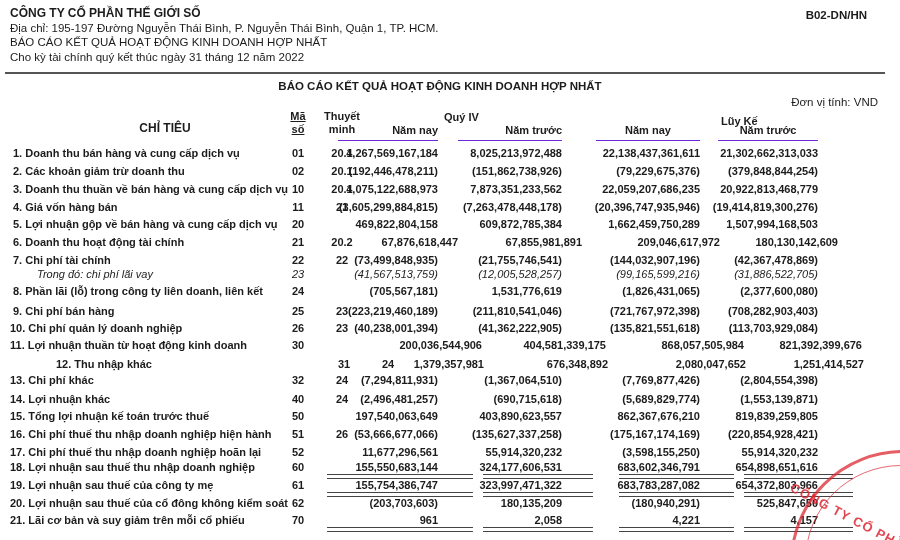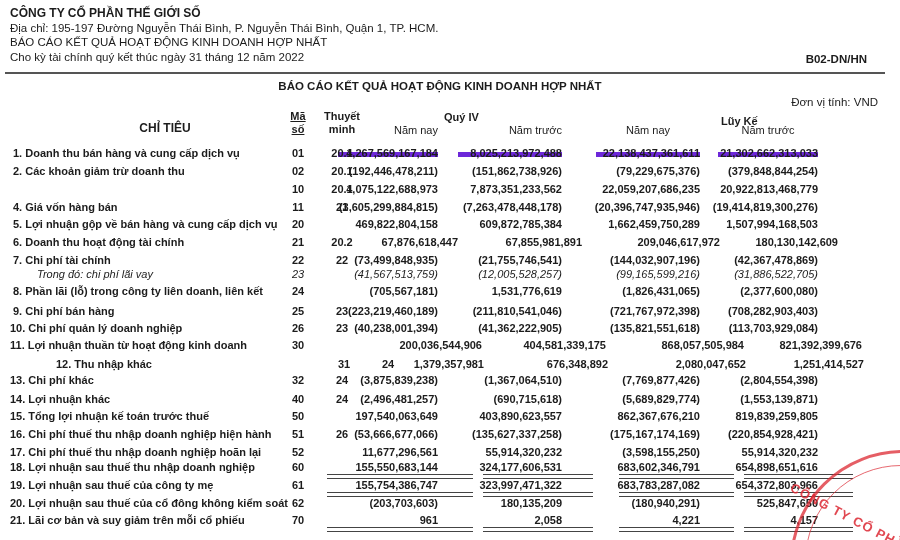--- a/index.html
+++ b/index.html
@@ -3,28 +3,28 @@
 <meta charset="utf-8">
 <style>
   html, body { margin:0; padding:0; }
   body {
     width:900px; height:540px; overflow:hidden; position:relative;
     background:#ffffff; color:#1c1c1c;
     font-family:"Liberation Sans", sans-serif;
   }
   .hdr { position:absolute; left:10px; top:6px; font-size:11.5px; line-height:14.5px; }
   .hdr .company { font-weight:bold; font-size:12px; }
-  .code { position:absolute; right:33px; top:9px; font-weight:bold; font-size:11.5px;margin-top:44px; }
+  .code { position:absolute; right:33px; top:9px; font-weight:bold; font-size:11.5px; }
   .rule { position:absolute; left:5px; right:15px; top:72px; height:0; border-top:2px solid #555; }
   .title { position:absolute; left:0; width:880px; top:80px; text-align:center; font-weight:bold; font-size:11.5px; }
   .unit { position:absolute; right:22px; top:96px; font-size:11.5px; }
 
   .colhead { position:absolute; font-weight:bold; font-size:11px; text-align:center; line-height:13px; }
   .grp { position:absolute; font-weight:bold; font-size:11px; }
-  .sub { position:absolute; font-weight:normal; font-size:11px; text-align:right; border-bottom:5px solid #6d28d9; padding-bottom:16px; }
+  .sub { position:absolute; font-weight:bold; font-size:11px; text-align:right; border-bottom:1px solid #6d28d9; padding-bottom:4px; }
 
   .row { position:absolute; left:0; width:900px; height:17px; font-size:11px; }
   .row .label { position:absolute; left:13px; font-weight:bold; white-space:nowrap; }
   .row .label.l2 { left:10px; }
   .row .ms { position:absolute; left:283px; width:30px; text-align:center; font-weight:bold; }
   .row .tm { position:absolute; left:322px; width:40px; text-align:center; font-weight:bold; }
   .row .v { position:absolute; text-align:right; font-weight:bold; white-space:nowrap; }
   .row .v0 { right:462px; }
   .row .v1 { right:338px; }
   .row .v2 { right:200px; }
@@ -84,20 +84,21 @@
   <div class="row" style="top:165px;">
     <span class="label">2. Các khoản giảm trừ doanh thu</span>
     <span class="ms">02</span>
     <span class="tm">20.1</span>
     <span class="v v0">(192,446,478,211)</span>
     <span class="v v1">(151,862,738,926)</span>
     <span class="v v2">(79,229,675,376)</span>
     <span class="v v3">(379,848,844,254)</span>
   </div>
   <div class="row" style="top:183px;">
+    <span class="label">3. Doanh thu thuần về bán hàng và cung cấp dịch vụ</span>
     <span class="ms">10</span>
     <span class="tm">20.1</span>
     <span class="v v0">4,075,122,688,973</span>
     <span class="v v1">7,873,351,233,562</span>
     <span class="v v2">22,059,207,686,235</span>
     <span class="v v3">20,922,813,468,779</span>
   </div>
   <div class="row" style="top:201px;">
     <span class="label">4. Giá vốn hàng bán</span>
     <span class="ms">11</span>
@@ -185,21 +186,21 @@
     <span class="tm">24</span>
     <span class="v v0">1,379,357,981</span>
     <span class="v v1">676,348,892</span>
     <span class="v v2">2,080,047,652</span>
     <span class="v v3">1,251,414,527</span>
   </div>
   <div class="row" style="top:374px;">
     <span class="label l2">13. Chi phí khác</span>
     <span class="ms">32</span>
     <span class="tm">24</span>
-    <span class="v v0">(3,875,839,238)</span>
+    <span class="v v0">(7,294,811,931)</span>
     <span class="v v1">(1,367,064,510)</span>
     <span class="v v2">(7,769,877,426)</span>
     <span class="v v3">(2,804,554,398)</span>
   </div>
   <div class="row" style="top:393px;">
     <span class="label l2">14. Lợi nhuận khác</span>
     <span class="ms">40</span>
     <span class="tm">24</span>
     <span class="v v0">(2,496,481,257)</span>
     <span class="v v1">(690,715,618)</span>

